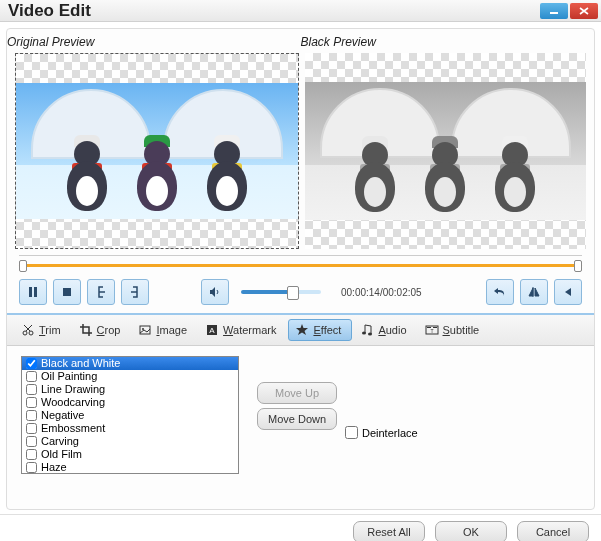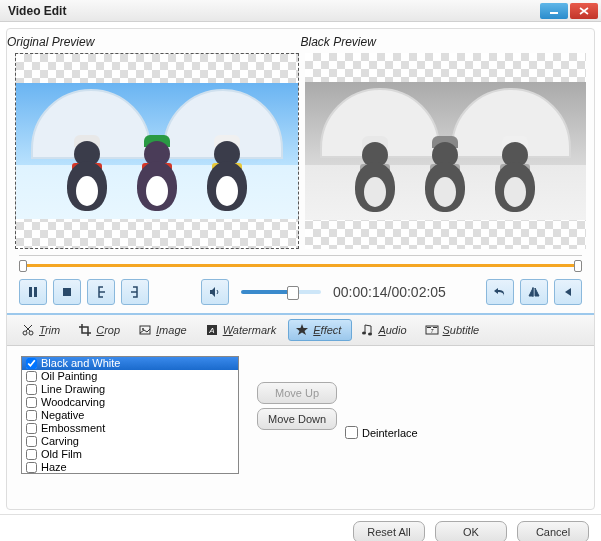--- a/index.html
+++ b/index.html
@@ -11,21 +11,21 @@
   height: 541px;
   overflow: hidden;
 }
 .titlebar {
   height: 22px;
   background: linear-gradient(to bottom, #f9f9f9, #e8e8e8);
   border-bottom: 1px solid #d0d0d0;
   display: flex;
   align-items: center;
   padding-left: 8px;
-  font-size: 12px;
+  font-size: 17px;
   color: #222;
 }
 .titlebar-title { flex: 1; font-weight: bold; }
 .win-btns { display: flex; gap: 2px; padding-right: 3px; }
 .win-btn {
   width: 28px; height: 16px;
   border-radius: 2px;
   display: flex; align-items: center; justify-content: center;
   font-size: 10px;
 }
@@ -151,38 +151,37 @@
 }
 .spacer { flex: 0 0 40px; }
 .vol-slider {
   width: 80px; height: 4px; background: linear-gradient(to right, #3a8acc 70%, #cde6f8 70%);
   border-radius: 2px; margin: 0 6px; position: relative;
 }
 .vol-slider::after {
   content: ''; position: absolute; right: 22px; top: -4px;
   width: 10px; height: 12px; background: #fff; border: 1px solid #888; border-radius: 2px;
 }
-.time-display { font-size: 14px; color: #444; margin: 0 0; }
+.time-display { font-size: 10px; color: #444; margin: 0 8px; }
 .controls-right { margin-left: auto; display: flex; gap: 6px; }
 
 .tab-row {
   display: flex;
   align-items: center;
   padding: 4px 8px;
   background: linear-gradient(to bottom, #f8f8f8, #eaeaea);
   border-bottom: 1px solid #d0d0d0;
   gap: 2px;
 }
 .tab {
   display: flex; align-items: center; gap: 4px;
   padding: 3px 10px 3px 6px;
   font-size: 11px;
   color: #333;
   border-radius: 3px;
-  font-style: italic;
 }
 .tab.active {
   background: linear-gradient(to bottom, #c8e4fa, #9cc8ec);
   border: 1px solid #6aa8d8;
 }
 .tab-icon {
   width: 14px; height: 14px;
   display: inline-flex; align-items: center; justify-content: center;
   font-size: 10px;
 }

